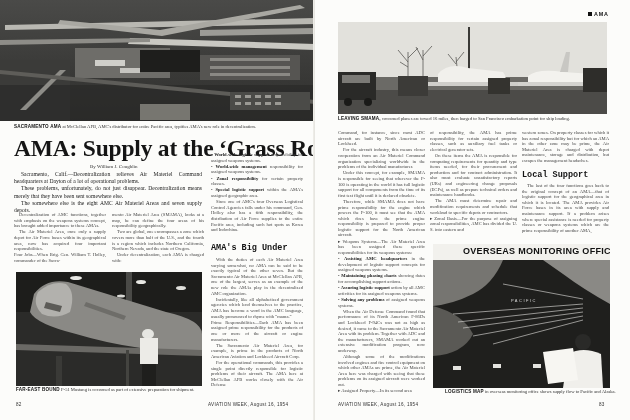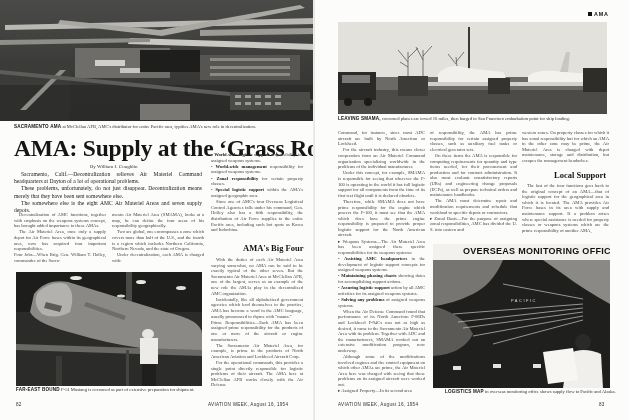--- a/index.html
+++ b/index.html
@@ -22,21 +22,21 @@
   .headline { position: absolute; left: 14px; top: 135px; font-size: 23.5px; font-weight: bold; color: #151515; white-space: nowrap; letter-spacing: -0.2px; }
   .byline { position: absolute; left: 90px; top: 164px; font-size: 5px; color: #333; }
 
   .col { position: absolute; font-size: 4.6px; line-height: 5.6px; color: #444; text-align: justify; }
   .col p { margin-bottom: 0.6px; text-indent: 5px; }
   .col p.noind { text-indent: 0; }
   .col b { color: #222; }
   .lead-text { position: absolute; font-size: 5.6px; line-height: 7.2px; color: #222; text-align: justify; }
   .lead-text p { text-indent: 7px; }
 
-  .subhead { position: absolute; font-family: Liberation Serif, serif; font-weight: bold; font-size: 8.5px; color: #151515; white-space: nowrap; margin-left: 32px; }
+  .subhead { position: absolute; font-family: Liberation Mono, monospace; font-weight: bold; font-size: 8.5px; color: #151515; white-space: nowrap; }
 
   .folio { position: absolute; font-family: "Liberation Sans", "DejaVu Sans", sans-serif; font-size: 4.6px; color: #333; white-space: nowrap; letter-spacing: 0.3px; }
   .section-tag { position: absolute; left: 588px; top: 11px; font-family: "Liberation Sans", "DejaVu Sans", sans-serif; font-weight: bold; font-size: 5.4px; color: #111; letter-spacing: 0.8px; white-space: nowrap; }
   .section-tag .sq { display: inline-block; width: 4px; height: 4px; background: #111; margin-right: 2px; vertical-align: 0; }
 </style>
 </head>
 <body>
 
 <div class="page page-left">
 
@@ -112,21 +112,21 @@
   </div>
 
   <div class="col" style="left:211px; top:152px; width:92px;">
     <p class="noind">• <b>World-wide logistic support</b><span> responsibility for assigned weapons systems.</span></p>
     <p class="noind">• <b>World-wide management</b><span> responsibility for assigned weapons systems.</span></p>
     <p class="noind">• <b>Zonal responsibility</b><span> for certain property classes.</span></p>
     <p class="noind">• <b>Special logistic support</b><span> within the AMA's assigned geographic area.</span></p>
     <p>Since one of AMC's four Overseas Logistical Control Agencies falls under his command, Gen. Holley also has a fifth responsibility, the distribution of Air Force supplies to the entire Pacific area, including such hot spots as Korea and Indochina.</p>
   </div>
 
-  <div class="subhead" style="left:211px; top:243px;">AMA's Big Four</div>
+  <div class="subhead" style="left:211px; top:243px;">AMA's Big Under</div>
 
   <div class="col" style="left:211px; top:257px; width:92px;">
     <p>With the duties of each Air Materiel Area varying somewhat, no AMA can be said to be exactly typical of the other seven. But the Sacramento Air Materiel Area at McClellan AFB, one of the largest, serves as an example of the new role the AMAs play in the decentralized AMC organization.</p>
     <p>Incidentally, like all alphabetized government agencies which lend themselves to the practice, AMA has become a word in the AMC language, usually pronounced to rhyme with “mama.”</p>
     <p class="noind">Prime Responsibilities—Each AMA has been assigned prime responsibility for the products of one or more of the aircraft or engine manufacturers.</p>
     <p>The Sacramento Air Materiel Area, for example, is prime in the products of North American Aviation and Lockheed Aircraft Corp.</p>
     <p>For the operational commands, this provides a single point directly responsible for logistic problems of their aircraft. The AMA here at McClellan AFB works closely with the Air Defense</p>
   </div>
 
   <div class="photo" style="left:16px; top:272px; width:186px; height:114px; background:#2a2a28;">

